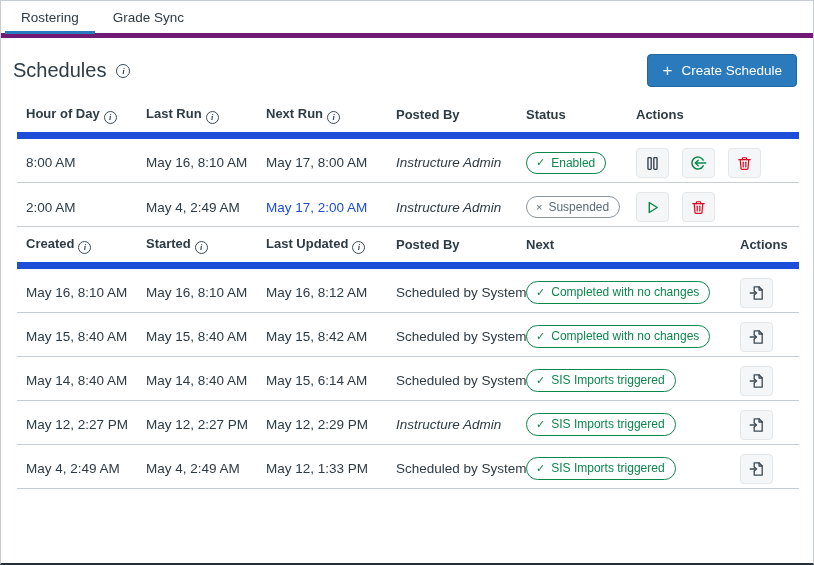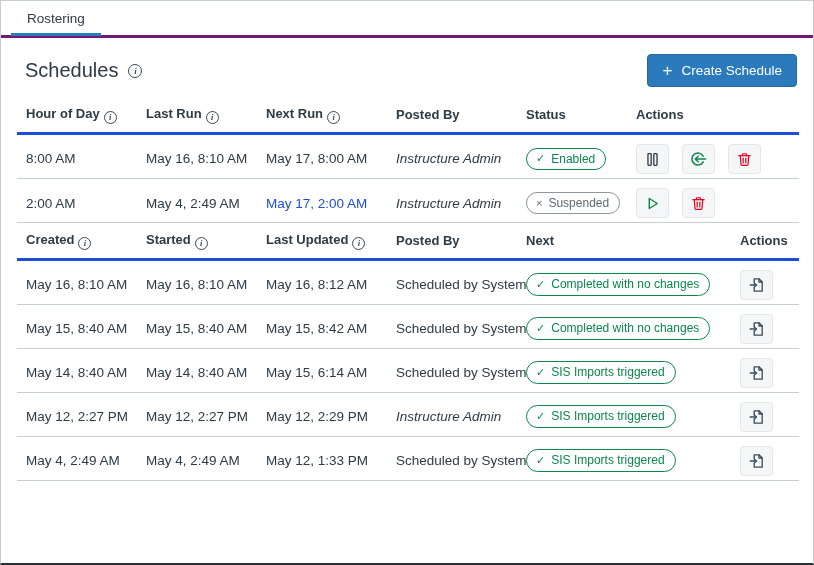--- a/index.html
+++ b/index.html
@@ -4,42 +4,42 @@
 <style>
   * { box-sizing: border-box; margin: 0; padding: 0; }
   html,body { background:#e9e9e9; }
   body { font-family: "Liberation Sans", sans-serif; color:#2D3B45; }
   .page {
     width: 814px; height: 565px; background:#fff; position: relative;
     border: 1px solid #C7CDD1; border-bottom: 2px solid #25323b; overflow: hidden;
   }
 
   
-  .tabbar { display:flex; align-items:stretch; height:37px; border-bottom:3px solid #701a75; padding:0 9px; }
+  .tabbar { display:flex; align-items:stretch; height:37px; border-bottom:5px solid #701a75; padding:0 3px; }
   .tab { position:relative; display:flex; align-items:center; padding:0 17px; font-size:13.5px; color:#2D3B45; cursor:pointer; }
   .tab.active::after { content:""; position:absolute; left:1px; right:1px; bottom:-1px; height:3px; background:#2B7ABC; }
 
   
-  .section-head { display:flex; align-items:center; justify-content:space-between; padding:16px 16px 10px 24px; }
+  .section-head { display:flex; align-items:center; justify-content:space-between; padding:16px 16px 10px 12px; }
   .section-title { font-size:20px; font-weight:400; color:#2D3B45; display:flex; align-items:center; gap:10px; }
   .h2-title { font-size:22px; font-weight:400; margin:18px 16px 8px 16px; }
 
   .info-icon { display:inline-flex; align-items:center; justify-content:center;
     width:14px; height:14px; border:1.2px solid currentColor; border-radius:50%;
     font: italic bold 9px "Liberation Serif", serif; color:#394B58; flex:0 0 auto; cursor:pointer; }
   th .info-icon { width:13px; height:13px; font-size:8.5px; margin-left:4px; vertical-align:-2px; display:inline-flex; }
 
   .btn-primary { display:inline-flex; align-items:center; gap:9px; background:#2B7ABC; color:#fff;
     border:1px solid #24669E; border-radius:4px; padding:7px 14px; font-size:13.5px; cursor:pointer; }
   .btn-primary .plus { font-size:17px; font-weight:400; line-height:1; }
 
   
   table { width:782px; margin:0 16px; border-collapse:collapse; font-size:13.5px; table-layout:fixed; }
   th { text-align:left; font-size:13px; font-weight:bold; color:#2D3B45;
-       padding:9px 6px 8px 9px; border-bottom:3px solid #1d4ed8; white-space:nowrap; }
+       padding:9px 6px 8px 9px; border-bottom:7px solid #1d4ed8; white-space:nowrap; }
   td { padding:9px 6px 4px 9px; border-bottom:1px solid #C7CDD1; height:40px; vertical-align:middle; white-space:nowrap; }
   .italic { font-style: italic; }
   .muted { color:#1d4ed8; }
 
   
   .pill { display:inline-flex; align-items:center; gap:6px; border:1px solid; border-radius:999px;
           padding:2px 10px 2px 9px; font-size:12px; line-height:1.35; }
   .pill .pill-glyph { font-size:11px; line-height:1; }
   .pill.green { color:#0B874B; border-color:#0B874B; }
   .pill.gray  { color:#5B6B75; border-color:#8B969E; }
@@ -50,20 +50,21 @@
   .icon-btn:last-child { margin-right:0; }
   .icon-btn svg { display:block; }
 </style>
 </head>
 <body>
 
 <div class="page">
 
   <div class="tabbar">
     <div class="tab active">Rostering</div>
+    <div class="tab">Grade Sync</div>
   </div>
 
   <div class="section-head">
     <div class="section-title">
       <span>Schedules</span>
       <span class="info-icon">i</span>
     </div>
     <button class="btn-primary">
       <span class="plus">+</span>
       <span>Create Schedule</span>

